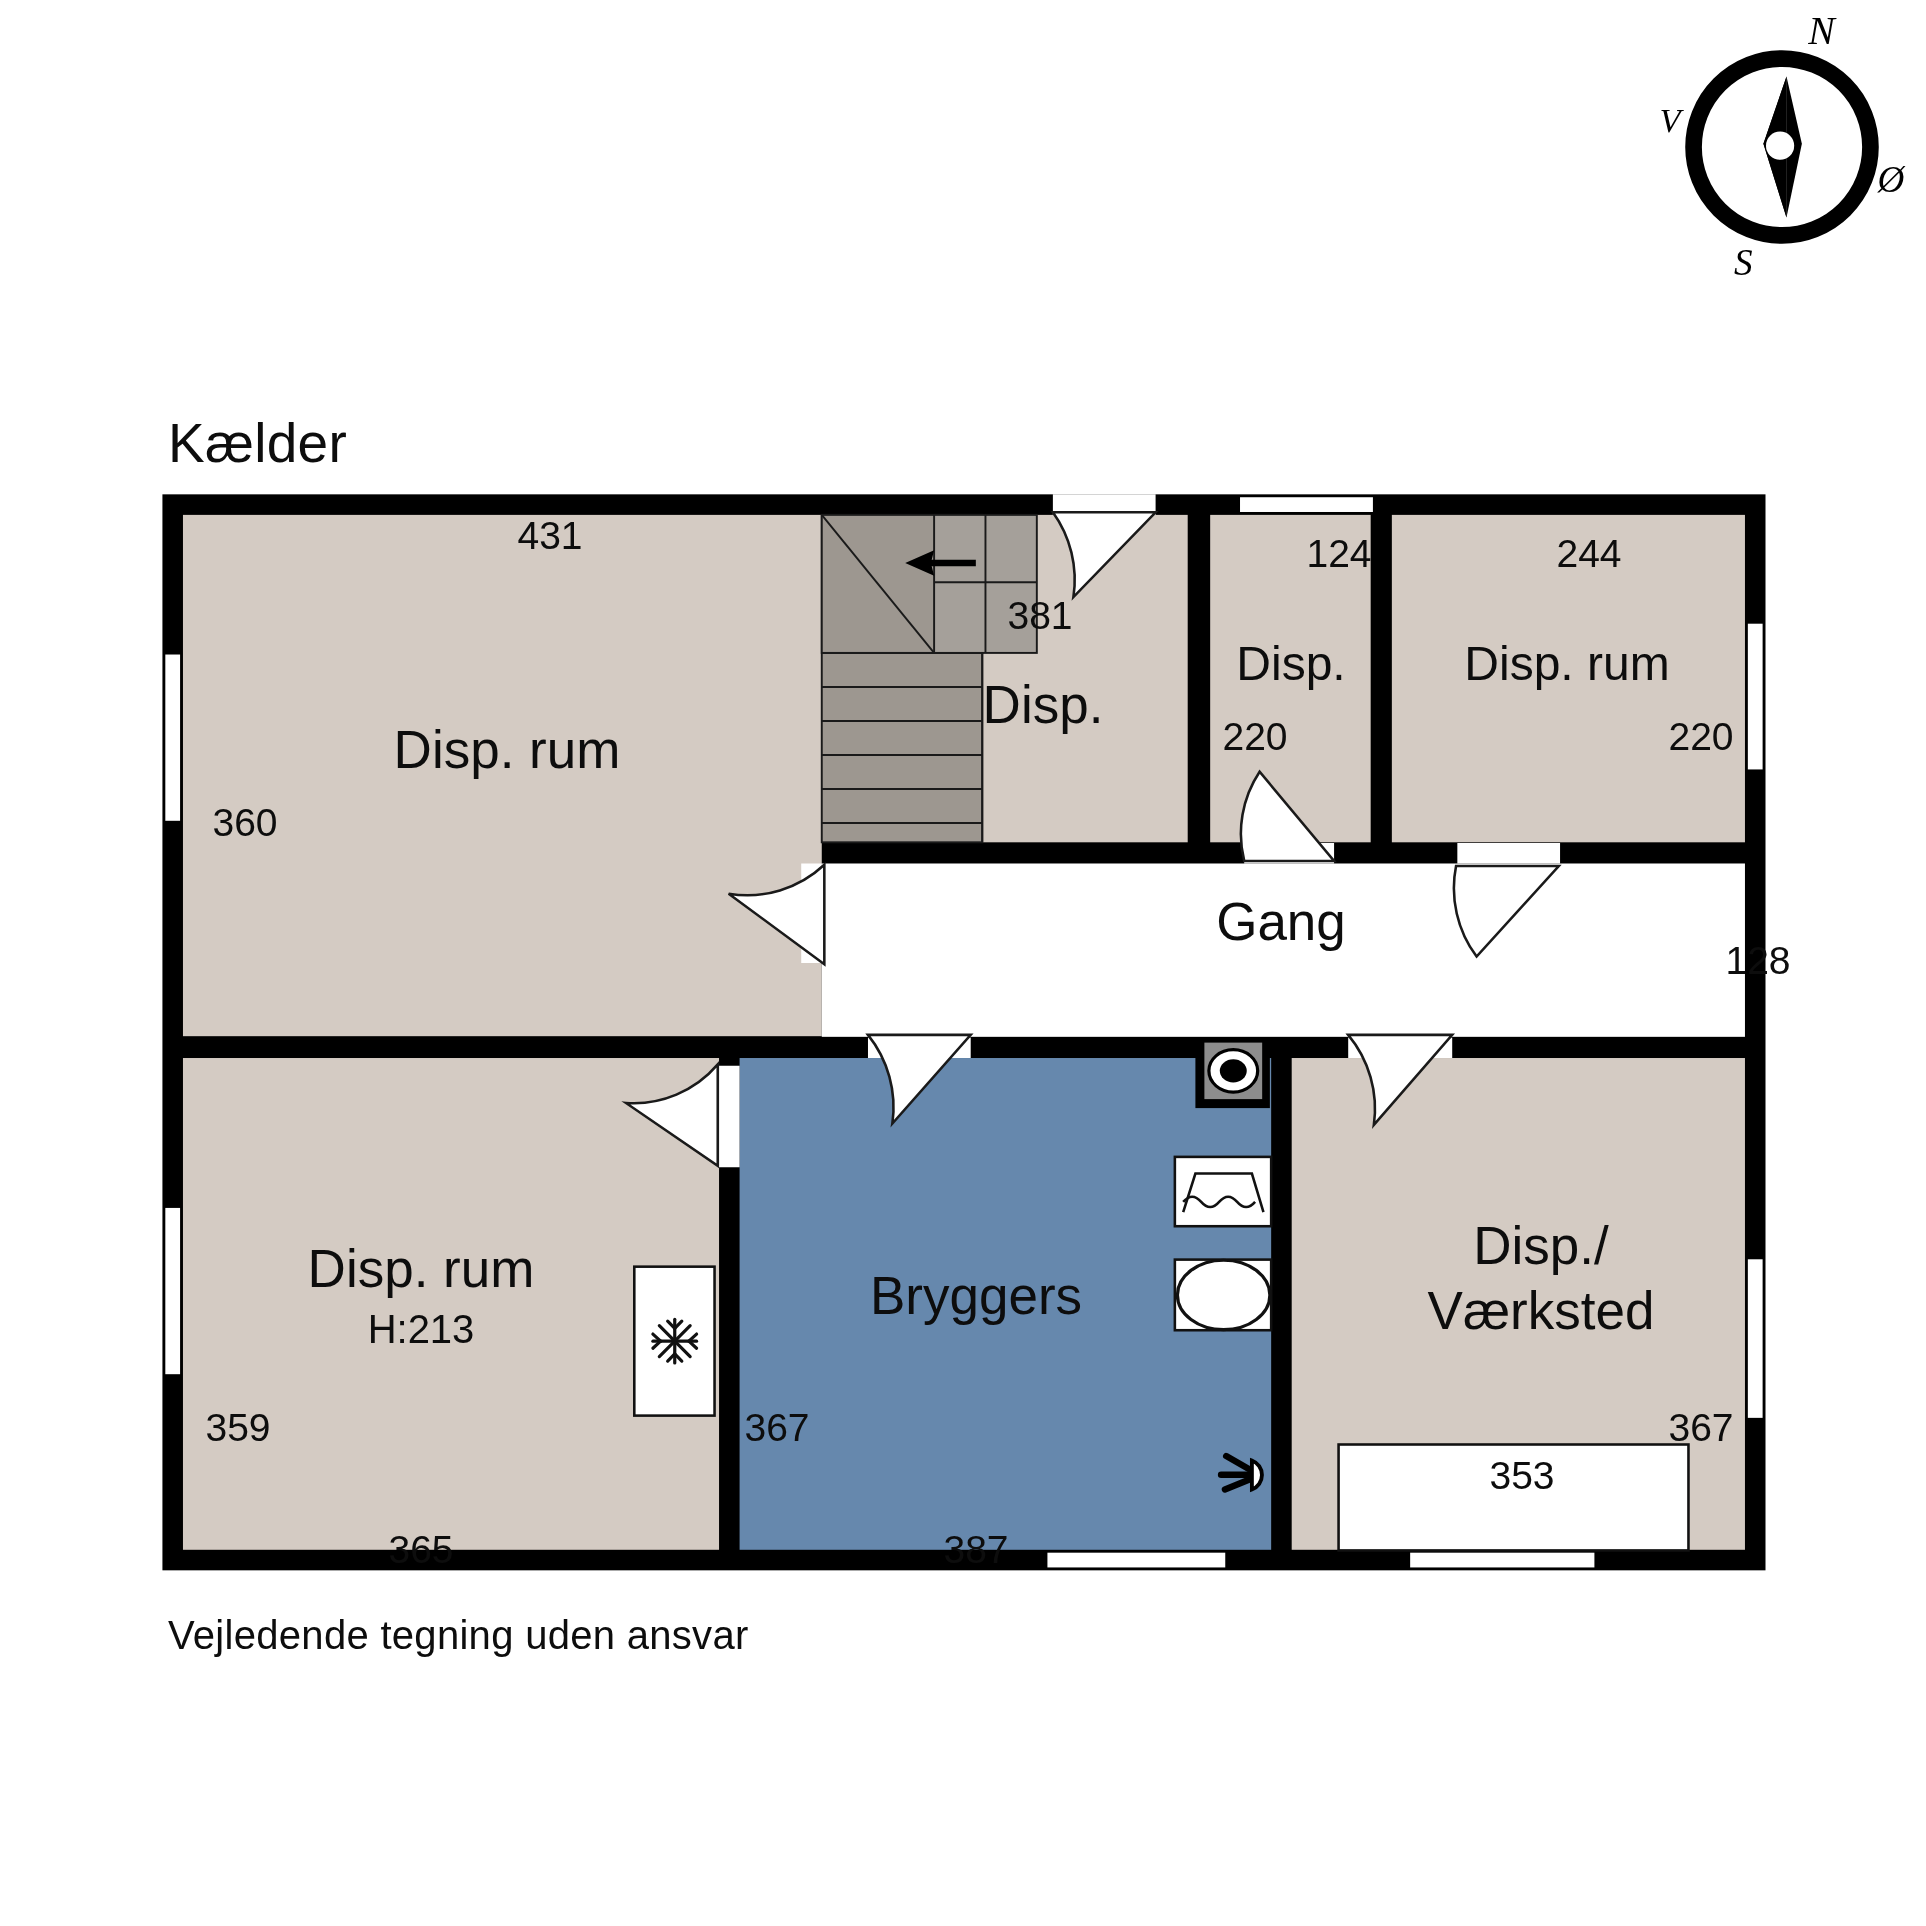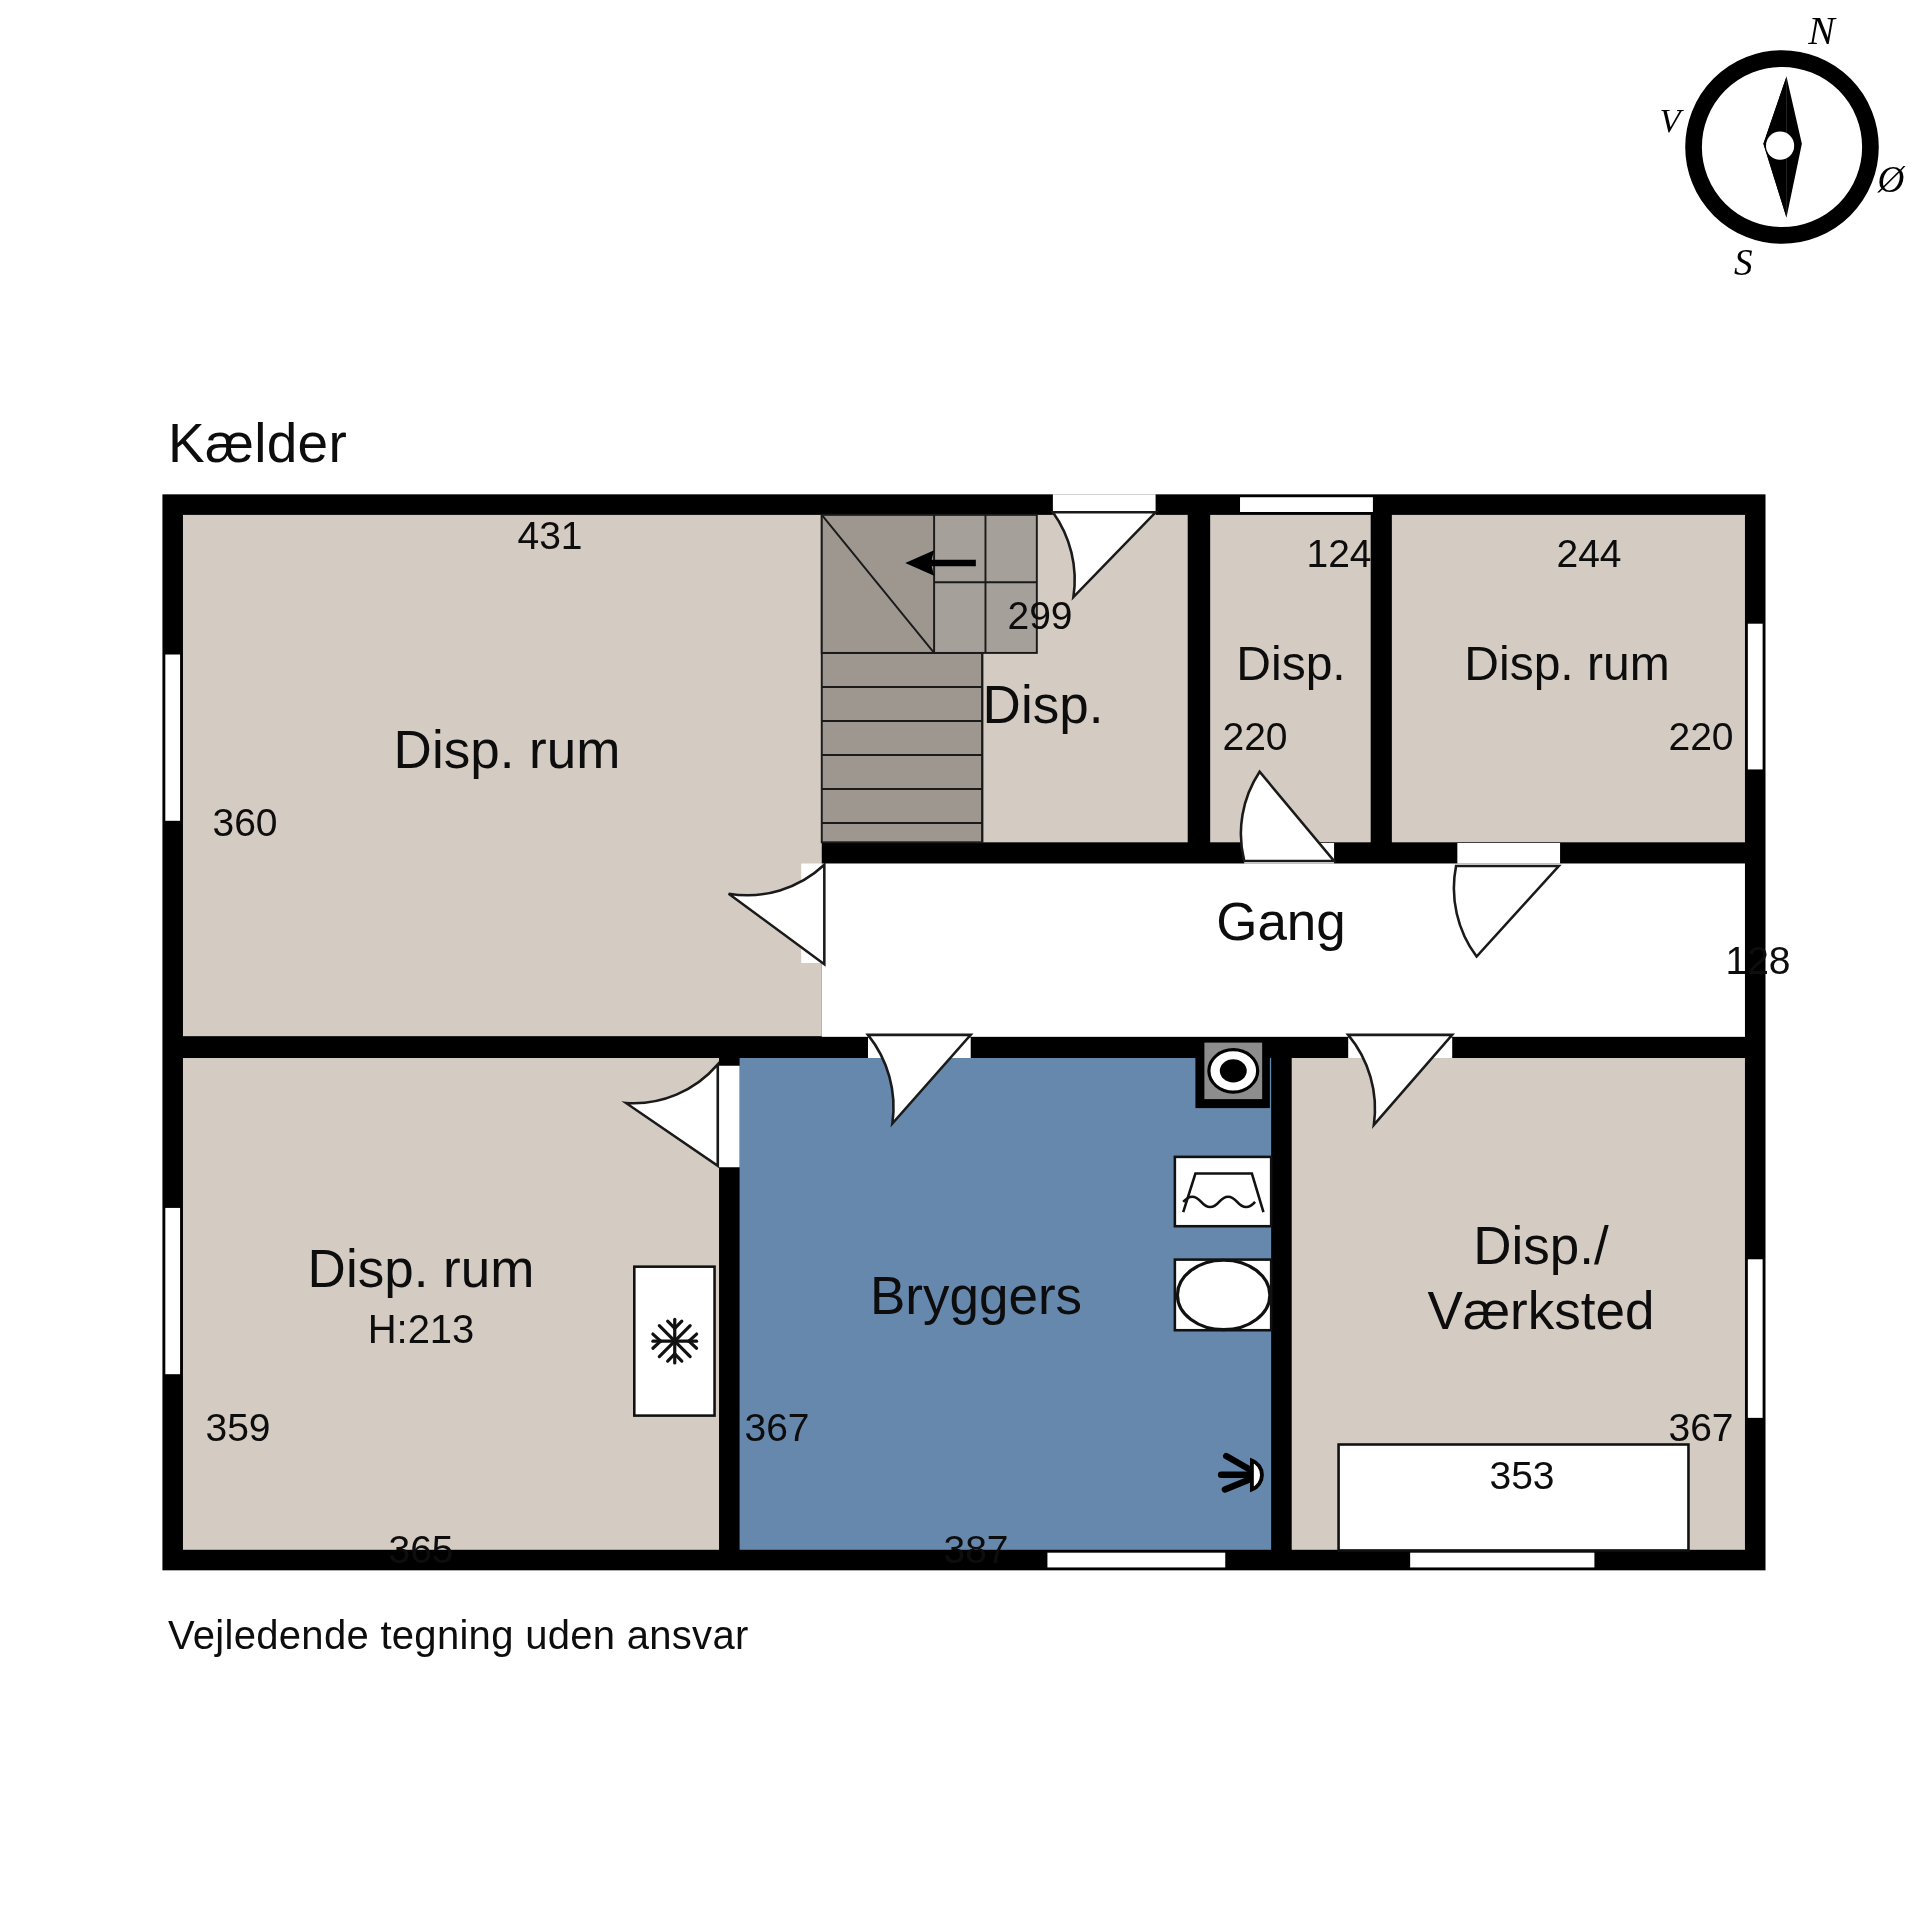--- a/index.html
+++ b/index.html
@@ -171,21 +171,21 @@
 </div>
 
 <div class="txt floor-title">Kælder</div>
 <div class="txt disclaimer">Vejledende tegning uden ansvar</div>
 
 <div class="txt room-label big" style="left:507px;top:719px;">Disp. rum</div>
 <div class="txt dim" style="left:514px;top:514px;margin-left:36px;">431</div>
 <div class="txt dim" style="left:245px;top:801px;">360</div>
 
 <div class="txt room-label big" style="left:1043px;top:674px;">Disp.</div>
-<div class="txt dim" style="left:1040px;top:594px;">299</div>
+<div class="txt dim" style="left:1040px;top:594px;">381</div>
 
 <div class="txt room-label" style="left:1291px;top:636px;">Disp.</div>
 <div class="txt dim" style="left:1339px;top:532px;text-align:right;">124</div>
 <div class="txt dim" style="left:1255px;top:715px;">220</div>
 
 <div class="txt room-label" style="left:1567px;top:636px;">Disp. rum</div>
 <div class="txt dim" style="left:1589px;top:532px;">244</div>
 <div class="txt dim" style="left:1701px;top:715px;">220</div>
 
 <div class="txt room-label big" style="left:1281px;top:891px;text-align:center;">Gang</div>

